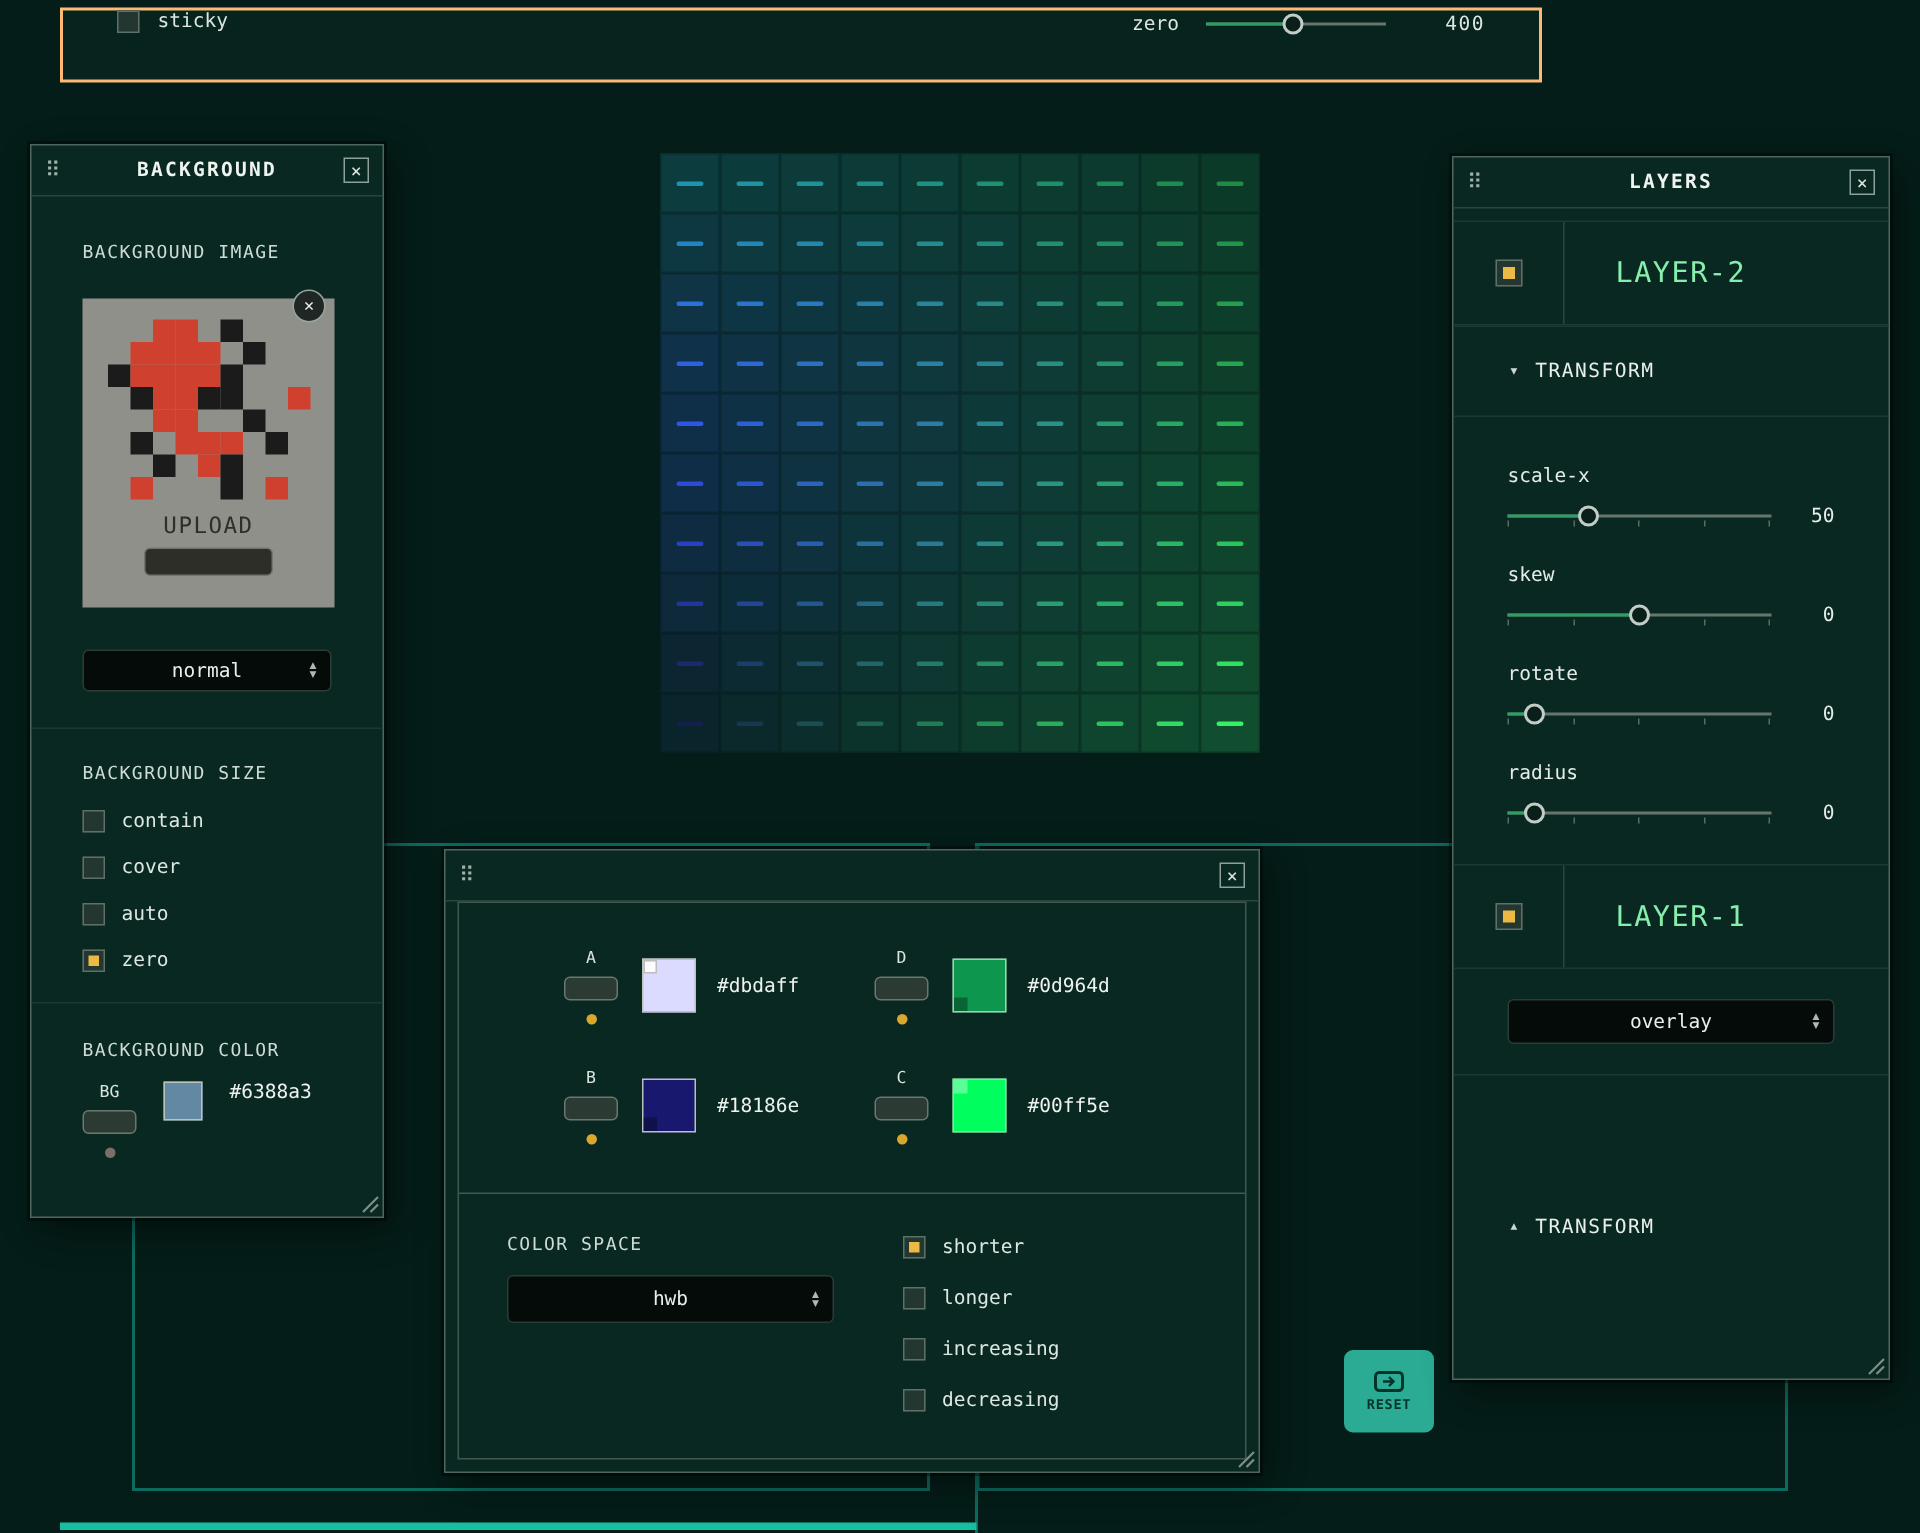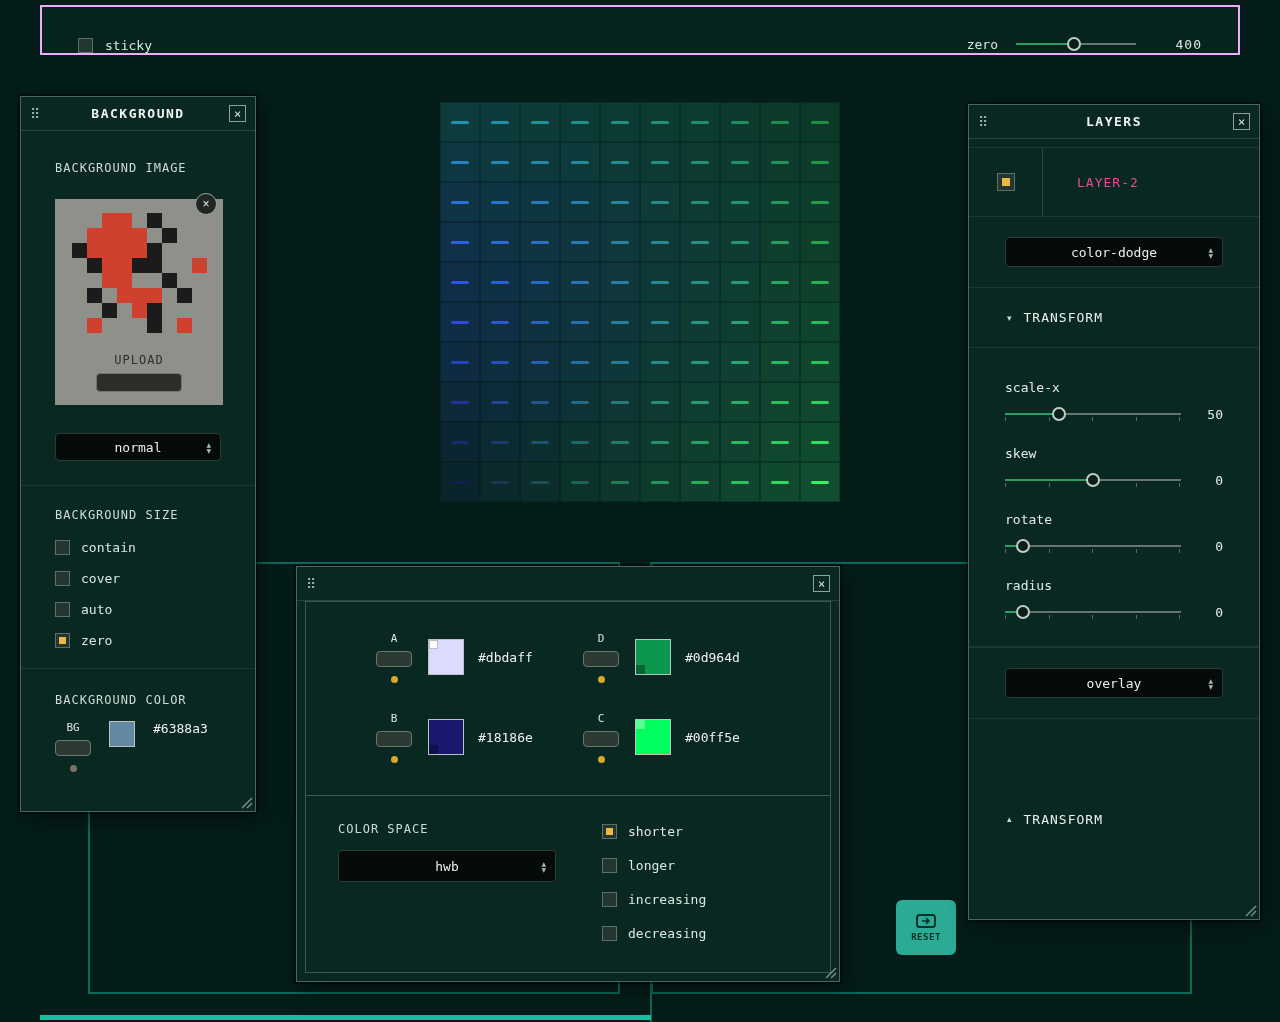--- a/index.html
+++ b/index.html
@@ -7,22 +7,22 @@
   body{position:relative;background:#041d18;font-family:"DejaVu Sans Mono",monospace;color:#e2ebe6}
 
   
   .outline{position:absolute;border:2px solid #0d6b5e}
   #outline1{left:88px;top:562px;width:532px;height:432px}
   #outline2{left:651px;top:562px;width:541px;height:432px}
   #vline{position:absolute;left:650px;top:562px;width:2px;height:460px;background:#0d6b5e}
   #bottomline{position:absolute;left:40px;top:1015px;width:611px;height:5px;background:#16bfa2}
 
   
-  .topbar{position:absolute;left:40px;top:5px;width:1200px;height:50px;border:2px solid #f0abfc;
-    background:#07231d;display:flex;align-items:flex-end;padding:0 36px;z-index:3}
+  .topbar{position:absolute;left:40px;top:5px;width:988px;height:50px;border:2px solid #fdba74;
+    background:#07231d;display:flex;align-items:flex-start;padding:0 36px;z-index:3}
   .row{display:flex;align-items:center}
   .gap12{gap:12px}
   .right{margin-left:auto;gap:18px}
   .lbl13{font-size:13px;color:#dce6e1}
   .val{width:48px;text-align:right;letter-spacing:1px}
 
   
   .cb{width:15px;height:15px;background:#233630;border:1px solid #5d7169;position:relative;flex:none}
   .cb.checked::after{content:"";position:absolute;inset:3px;background:#ecb944}
   .cb.lg{width:18px;height:18px}
@@ -69,21 +69,21 @@
     letter-spacing:1.5px;color:#eef4f0}
   .closebox{margin-left:auto;width:17px;height:17px;border:1px solid #8f9f99;display:flex;align-items:center;
     justify-content:center;font-size:12px;color:#dfe7e2;background:transparent;z-index:2;cursor:pointer;line-height:1}
   .resize{position:absolute;right:2px;bottom:2px}
 
   
   #bg-panel{left:20px;top:96px;width:236px;height:716px}
   .preview{position:relative;width:168px;height:206px;background:#90908a;display:flex;flex-direction:column;
     align-items:center;padding-top:14px}
   .pixel-art{display:grid;grid-template-columns:repeat(9,15px);grid-auto-rows:15px;width:135px;height:120px}
-  .upload-lbl{font-size:12px;letter-spacing:1px;color:#2e2e2a;margin-top:20px}
+  .upload-lbl{font-size:15px;letter-spacing:1px;color:#2e2e2a;margin-top:8px}
   .upload-btn{width:86px;height:19px;background:#2e2e29;border:1px solid #74746e;border-radius:4px;margin-top:6px;cursor:pointer}
   .removeimg{position:absolute;top:-6px;right:6px;width:22px;height:22px;border-radius:50%;background:#202623;
     border:1.5px solid #98a49e;color:#eef2ef;font-size:12px;display:flex;align-items:center;justify-content:center;cursor:pointer}
   .h28{height:28px}
   .cbrow{display:flex;align-items:center;gap:11px;margin-bottom:16px;cursor:pointer}
   .bgrow{display:flex;align-items:flex-start}
   .slotcol{width:36px;display:flex;flex-direction:column;align-items:center;flex:none}
   .keylbl{font-size:11px;color:#dbe5e0;margin-bottom:6px}
   .slotcol .pill{margin-bottom:9px}
   .bgrow .swatch{margin-left:18px}
@@ -102,21 +102,21 @@
   .cs-left{width:252px}
   .cs-left .select{width:218px;height:32px;margin-top:14px}
   .hueopts{display:flex;flex-direction:column;gap:19px;padding-top:2px;margin-left:12px}
 
   
   #ly-panel{left:968px;top:104px;width:292px;height:816px}
   .ly-body{position:absolute;top:34px;left:0;right:0;bottom:0;display:flex;flex-direction:column}
   .sp8{height:8px}
   .layer-row{height:68px;display:flex;align-items:stretch}
   .toggle-cell{width:74px;display:flex;align-items:center;justify-content:center;border-right:1px solid #2c443e}
-  .name-cell{flex:1;display:flex;align-items:center;padding-left:34px;font-size:13px;letter-spacing:1px;color:#ec4899}
+  .name-cell{flex:1;display:flex;align-items:center;padding-left:34px;font-size:19px;letter-spacing:1px;color:#86efac}
   .sel-sec{padding:20px 36px}
   .sel-sec .select{height:30px}
   .tr-row{height:59px;display:flex;align-items:center;padding-left:38px;gap:12px}
   .tarrow{font-size:9px;color:#cdd7d2;font-family:"DejaVu Sans",sans-serif}
   .trlbl{font-size:13px;letter-spacing:1px;color:#e8efeb}
   .sliders-sec{padding:32px 36px 25px}
   .sblock{margin-bottom:23px}
   .sblock:last-child{margin-bottom:0}
   .slabel{font-size:13px;color:#e4ece8}
   .srow{display:flex;align-items:center;gap:8px;margin-top:10px}
@@ -707,29 +707,20 @@
     <div class="hr"></div>
 
     <div class="layer-row">
       <div class="toggle-cell">
         <span class="cb lg checked"></span>
       </div>
       <div class="name-cell">LAYER-2</div>
     </div>
 
     <div class="hr"></div>
-    <div class="sel-sec">
-      <div class="select">
-        <span>color-dodge</span>
-        <span class="updown">
-            <i>▲</i>
-            <i>▼</i>
-          </span>
-      </div>
-    </div>
     <div class="hr"></div>
 
     <div class="tr-row">
       <span class="tarrow">▾</span>
       <span class="trlbl">TRANSFORM</span>
     </div>
     <div class="hr"></div>
 
     <div class="sliders-sec">
       <div class="sblock">
@@ -801,20 +792,26 @@
               </div>
             <div class="thumb"></div>
           </div>
           <div class="sval">0</div>
         </div>
       </div>
     </div>
 
     <div class="hr"></div>
 
+    <div class="layer-row">
+      <div class="toggle-cell">
+        <span class="cb lg checked"></span>
+      </div>
+      <div class="name-cell">LAYER-1</div>
+    </div>
 
     <div class="hr"></div>
     <div class="sel-sec">
       <div class="select">
         <span>overlay</span>
         <span class="updown">
             <i>▲</i>
             <i>▼</i>
           </span>
       </div>

